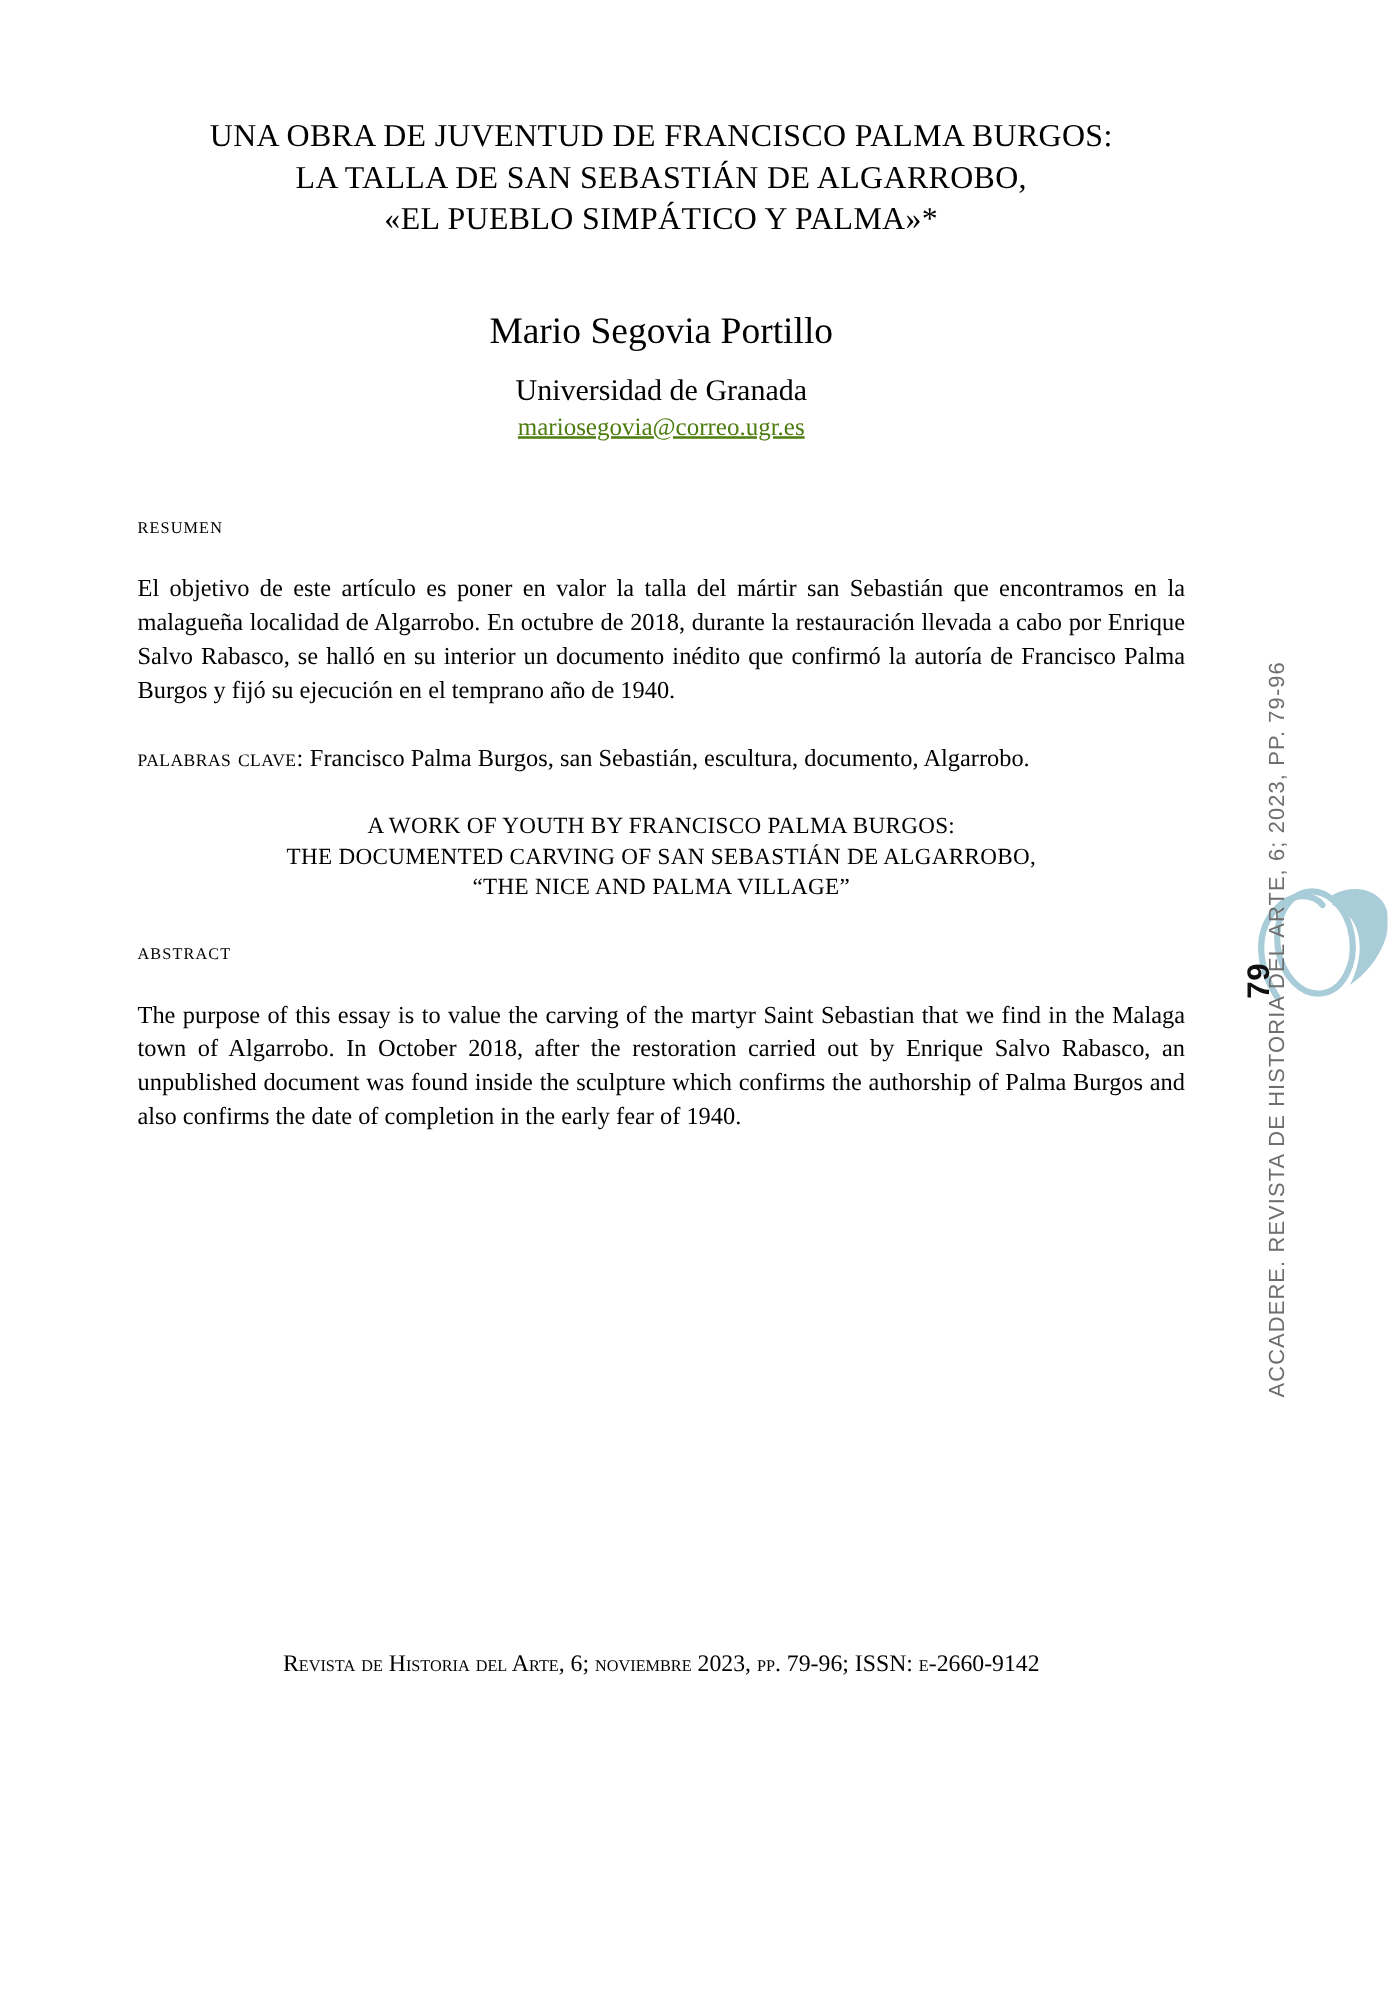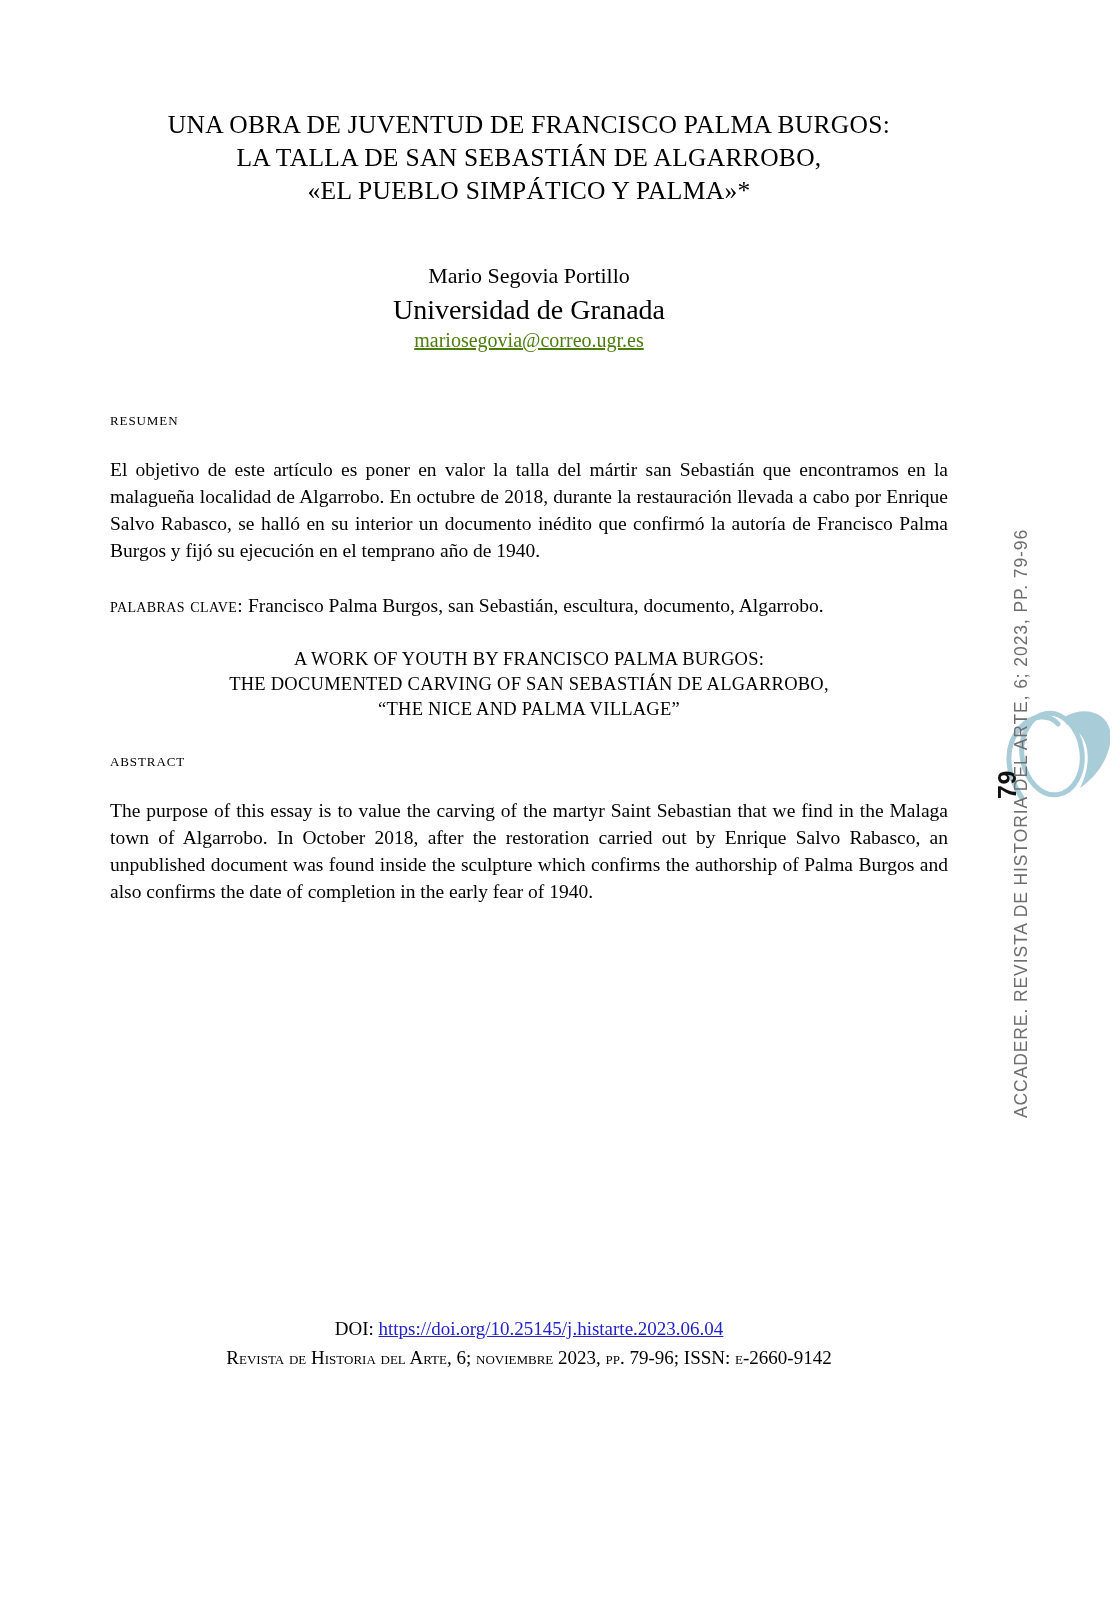--- a/index.html
+++ b/index.html
@@ -19,46 +19,46 @@
   .page {
     position: absolute;
     inset: 0;
     background: #ffffff;
   }
 
   
   .content {
     position: absolute;
     left: 110px;
-    top: 16px;
+    top: 0;
     width: 838px;
   }
 
   .title-block {
     margin-top: 92px;
     text-align: center;
     line-height: 1.30;
   }
   .title-line {
     font-size: 25.5px;
     letter-spacing: 0.3px;
     white-space: nowrap;
   }
 
   .author-block {
     margin-top: 56px;
     text-align: center;
   }
   .author-name {
-    font-size: 22px;
+    font-size: 30px;
     line-height: 1.2;
   }
   .author-affil {
-    font-size: 28px;
-    margin-top: 3px;
+    font-size: 24px;
+    margin-top: 16px;
     line-height: 1.2;
   }
   .author-email {
     font-size: 20px;
     margin-top: 2px;
     color: #4d7c0f;
     text-decoration: underline;
     line-height: 1.2;
     display: inline-block;
   }
@@ -210,21 +210,20 @@
     </div>
 
     <div class="section-heading heading-abstract">Abstract</div>
 
     <p class="abstract-para">The purpose of this essay is to value the carving of the martyr Saint Sebastian that we find in the Malaga town of Algarrobo. In October 2018, after the restoration carried out by Enrique Salvo Rabasco, an unpublished document was found inside the sculpture which confirms the authorship of Palma Burgos and also confirms the date of completion in the early fear of 1940.</p>
 
 
   </div>
 
   <div class="footer">
-    <div class="doi-line"><span>DOI: </span><a class="doi-link" href="#">https://doi.org/10.25145/j.histarte.2023.06.04</a></div>
     <div class="journal-line">Revista de Historia del Arte, 6; noviembre 2023, pp. 79-96; ISSN: e-2660-9142</div>
   </div>
 
   <div class="sidebar">
 
     <span class="deco-swash">
       <svg width="130" height="120" viewBox="0 0 130 120" xmlns="http://www.w3.org/2000/svg">
         <g fill="none" stroke="#a9cdd8" stroke-width="5" stroke-linecap="round">
           <path d="M42 108 C 26 84, 24 56, 40 38 C 52 24, 70 24, 78 34"></path>
           <ellipse cx="72" cy="64" rx="30" ry="41" transform="rotate(-8 72 64)"></ellipse>

